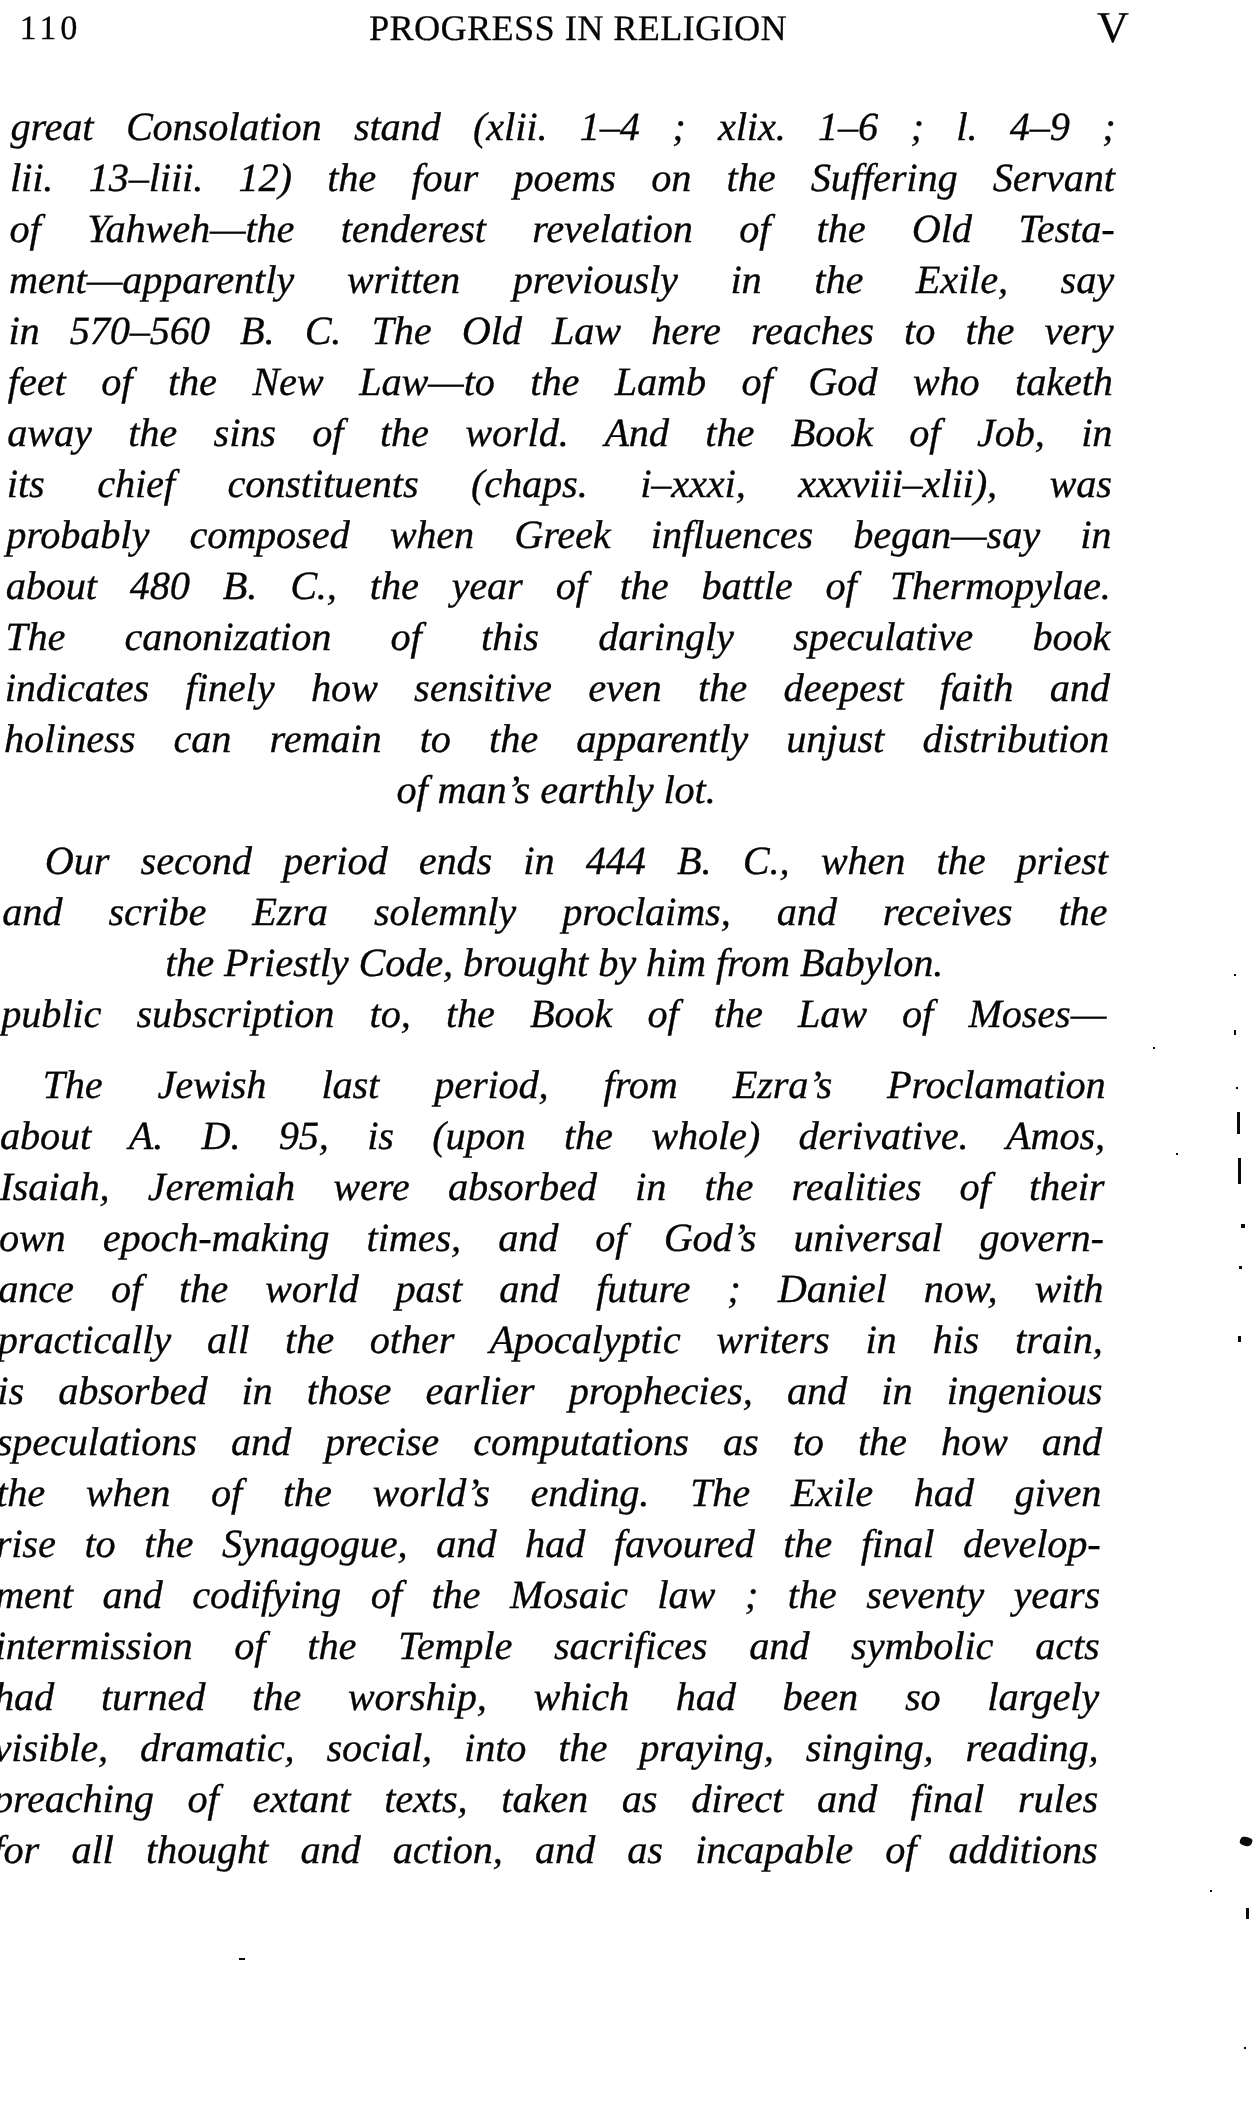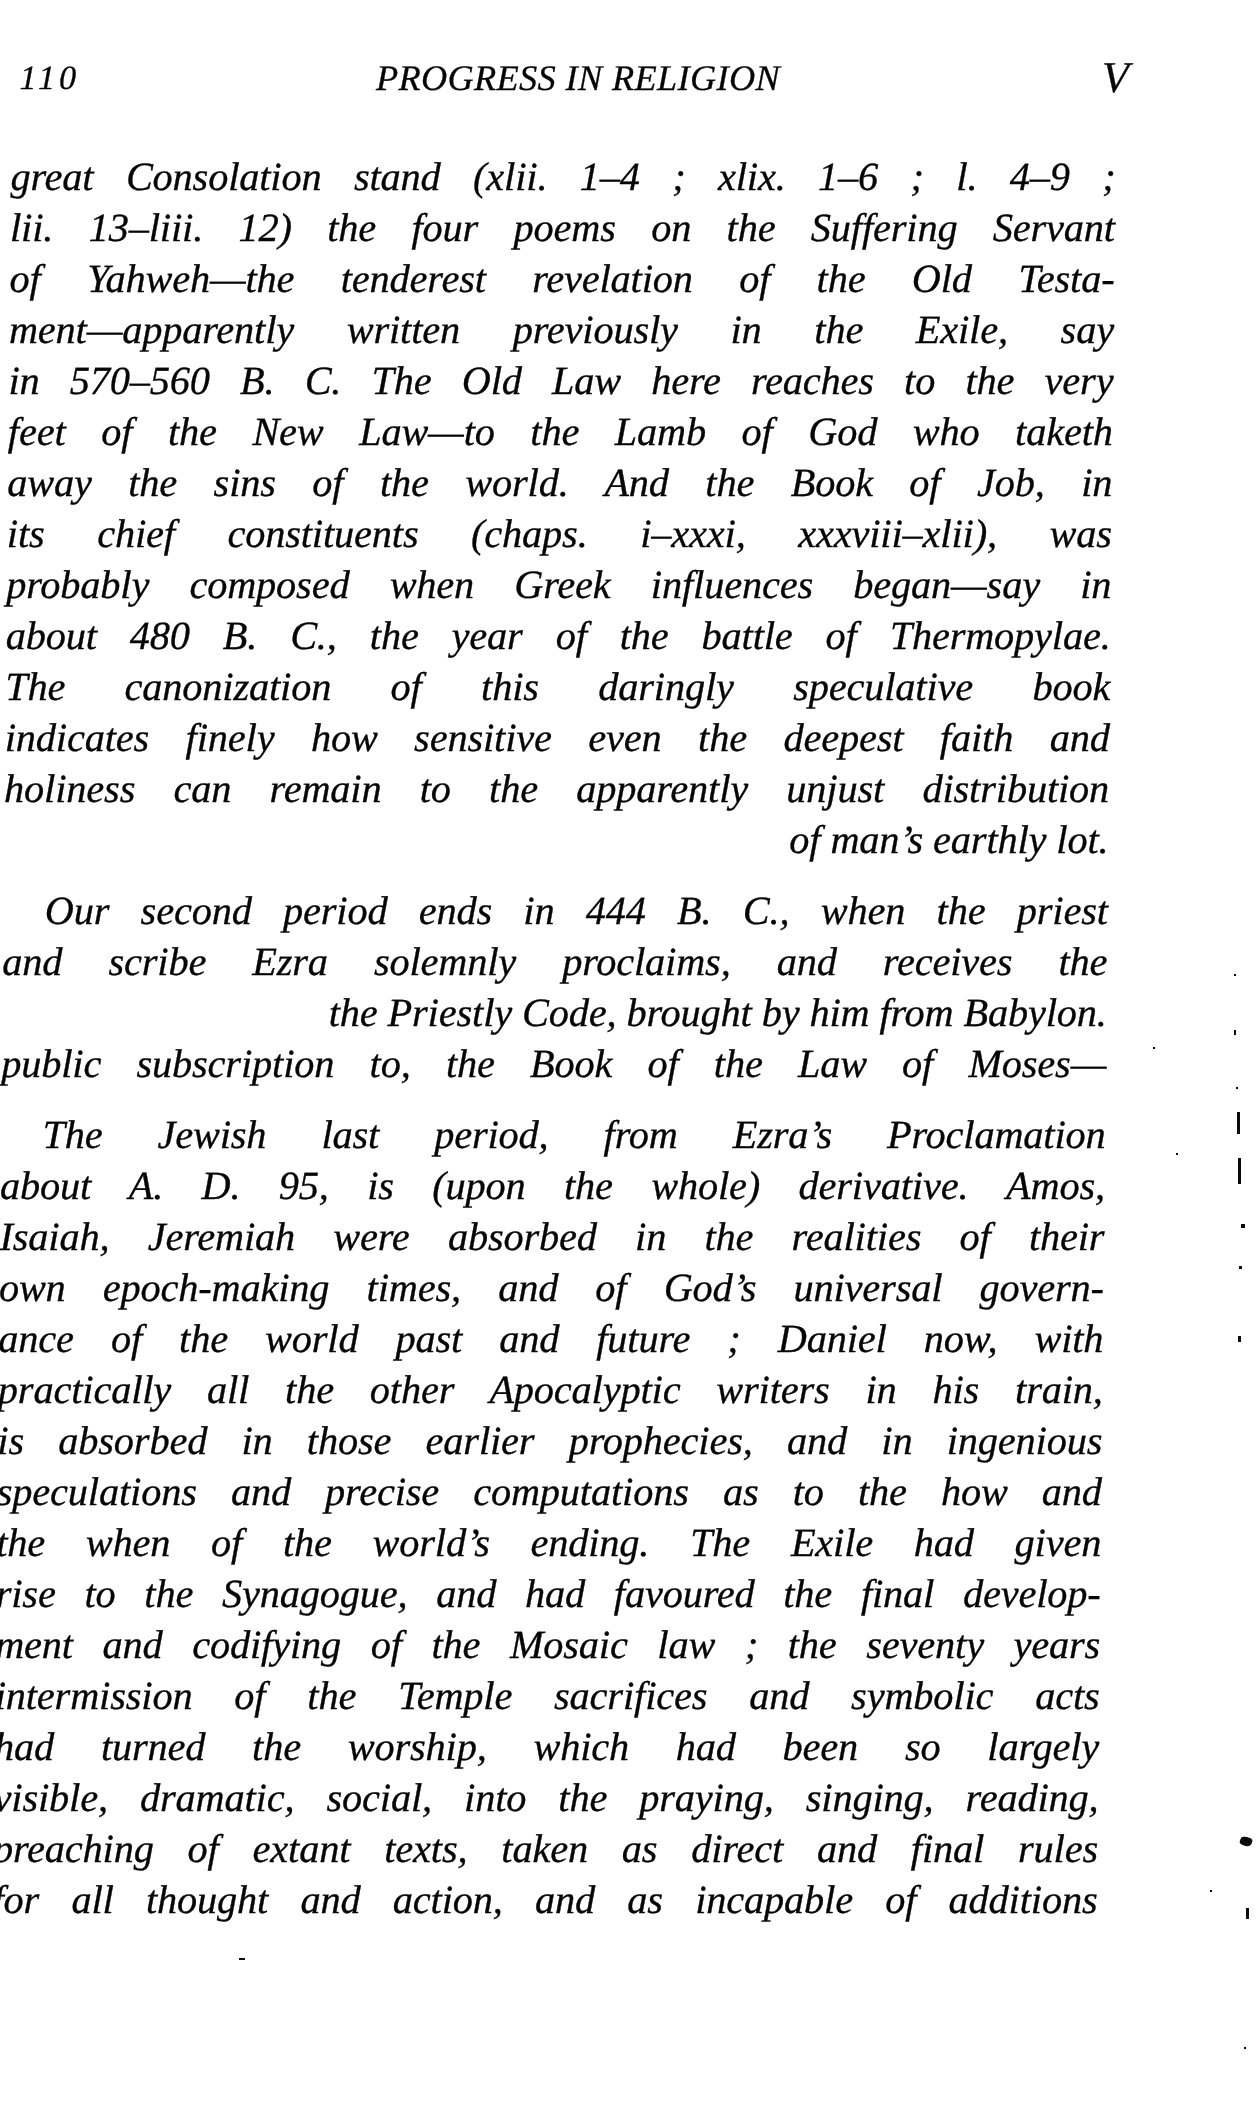--- a/index.html
+++ b/index.html
@@ -16,27 +16,25 @@
     color: #060606;
   }
   
   .scan-skew {
     width: 1117px;
     padding-left: 12px;
     transform: skewX(-0.6deg);
     transform-origin: 0 0;
   }
   .page-header {
-    margin-top: 50px;
     display: flex;
     align-items: flex-start;
     position: relative;
     height: 56px;
     line-height: 56px;
-    font-style: italic;
   }
   .page-number {
     margin-left: 8px;
     font-size: 34px;
     letter-spacing: 4px;
     -webkit-text-stroke: 0.3px #000;
   }
   .running-title {
     position: absolute;
     left: calc(50% + 8px);
@@ -64,21 +62,21 @@
     white-space: normal;
     font-style: italic;
   }
   .line::after {
     content: "";
     display: inline-block;
     width: 100%;
     height: 0;
     vertical-align: top;
   }
-  .line.flush { text-align: right; }
+  .line.flush { text-align: center; }
   .line.flush::after { content: none; }
   .line.indent { text-indent: 42px; margin-top: 20px; }
   .para { margin: 0; }
   .speck {
     position: absolute;
     background: #0a0a0a;
   }
   .blob { border-radius: 45% 30% 50% 35%; transform: rotate(20deg); }
 </style>
 </head>

